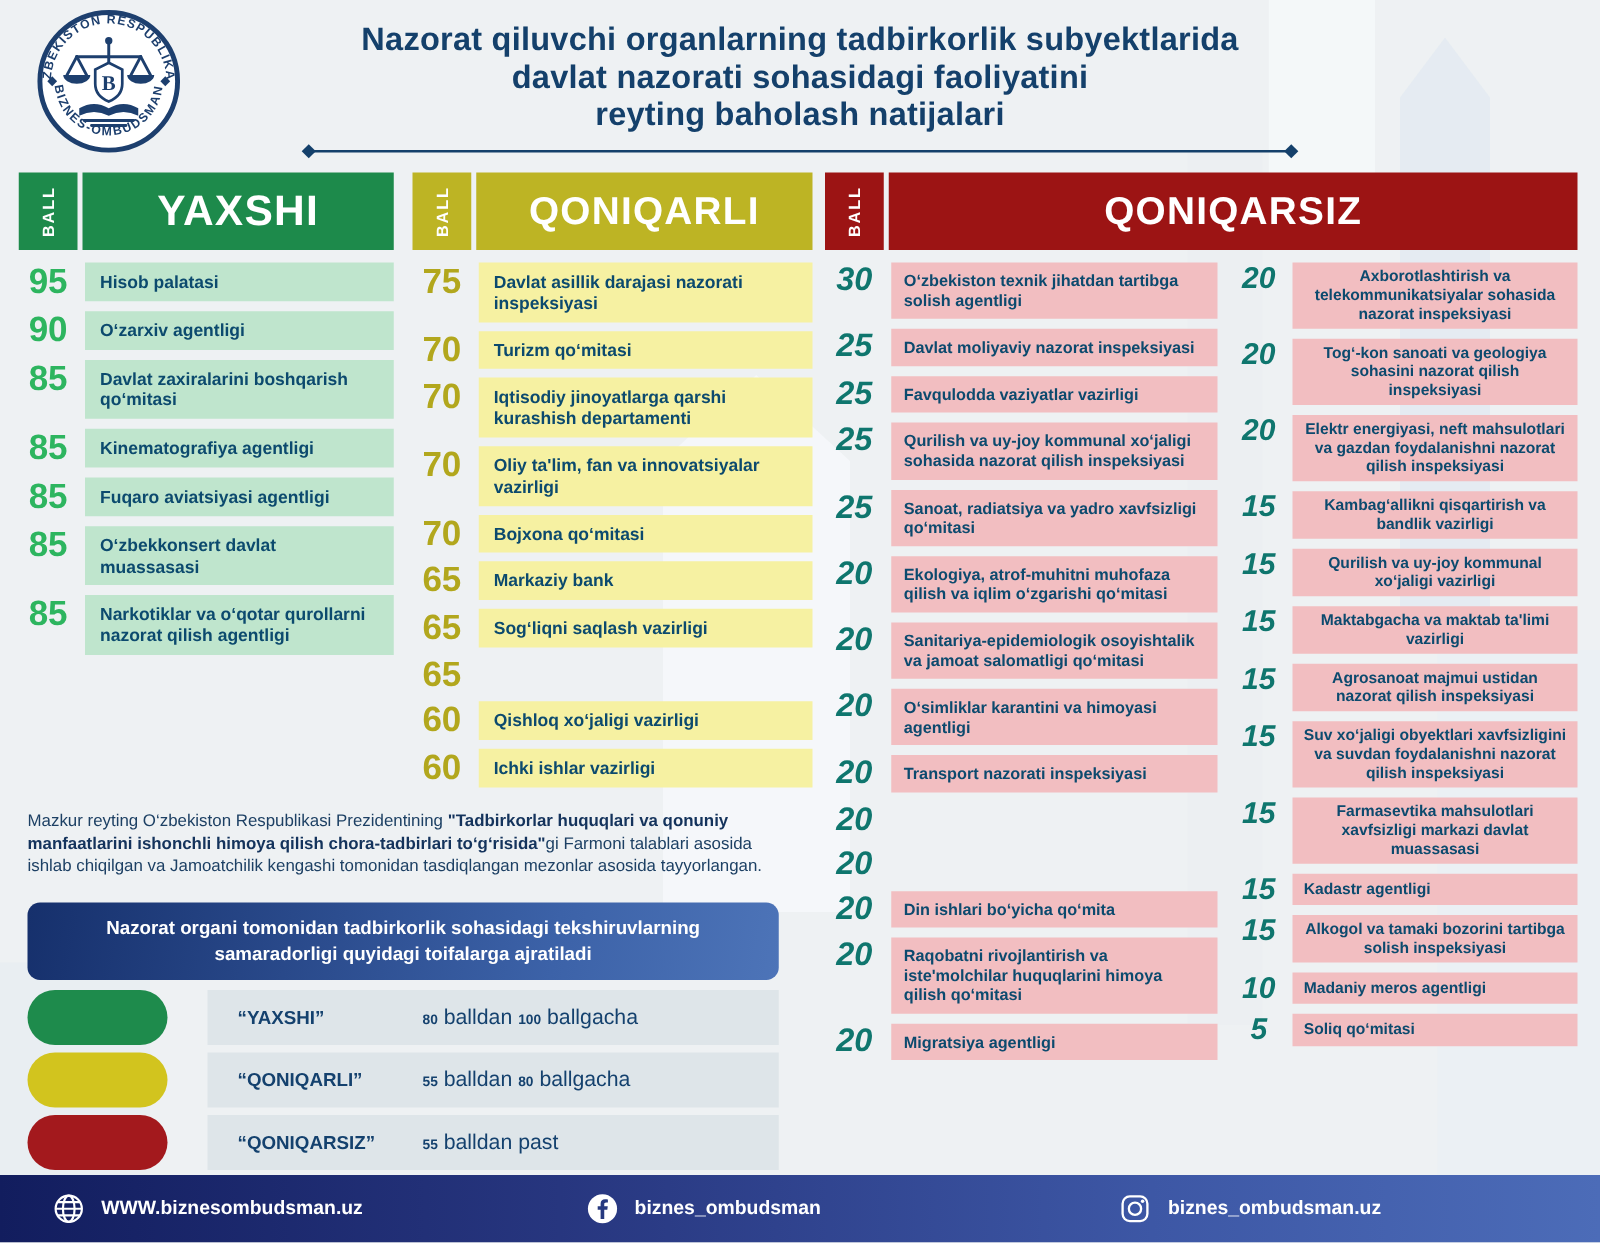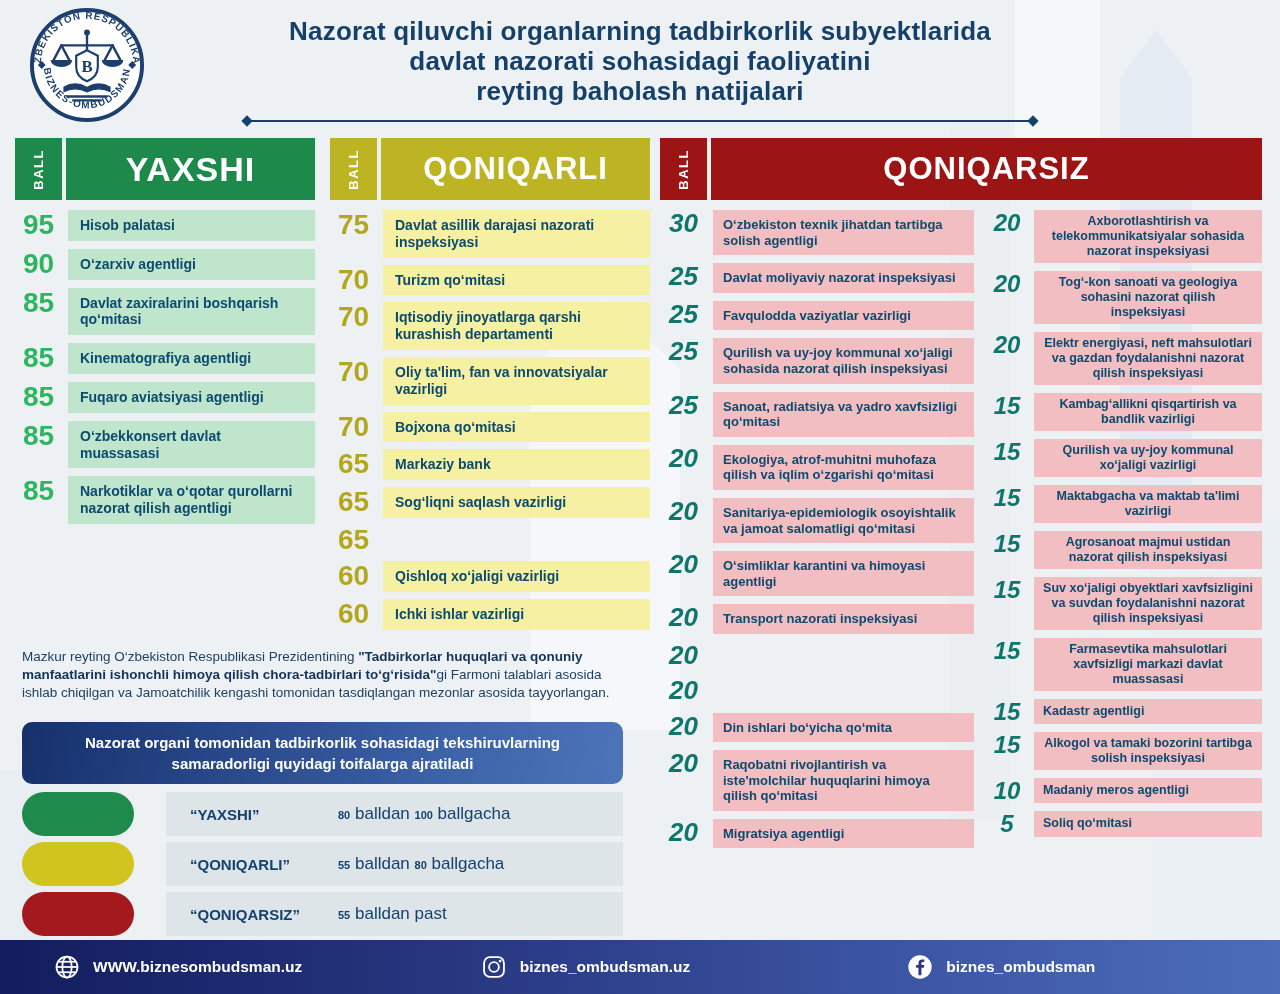--- a/index.html
+++ b/index.html
@@ -77,21 +77,21 @@
   .leg-row{display:flex;align-items:stretch;gap:32px;height:44px;}
   .pill{width:112px;flex:none;border-radius:22px;}
   .leg-text{flex:1;background:#dee5e9;display:flex;align-items:center;padding:0 24px;}
   .leg-name{width:148px;flex:none;font-weight:bold;color:#14416e;font-size:15px;}
   .leg-range{color:#14416e;font-size:17px;}
   .leg-range b{font-size:11px;}
 
   
   .footer{position:absolute;left:0;top:940px;width:1280px;height:54px;display:flex;align-items:center;
     background:linear-gradient(90deg,#121d5e 0%,#27367f 35%,#3d57a5 72%,#4c6cb8 100%);}
-  .f-item{flex:1;display:flex;align-items:center;gap:12px;padding-left:53px;color:#fff;font-size:15.5px;font-weight:bold;}
+  .f-item{flex:1;display:flex;align-items:center;gap:12px;padding-left:41px;color:#fff;font-size:15.5px;font-weight:bold;}
   .f-item svg{display:block;}
 </style>
 </head>
 <body>
 
 <div class="bg bgA"></div>
 <div class="bg bgB"></div>
 <div class="bg bgC"></div>
 <div class="bg bgD"></div>
 <div class="bg bgE"></div>
@@ -385,30 +385,30 @@
           <ellipse cx="12" cy="12" rx="4" ry="9"></ellipse>
           <line x1="3" y1="12" x2="21" y2="12"></line>
           <line x1="4.2" y1="7.5" x2="19.8" y2="7.5"></line>
           <line x1="4.2" y1="16.5" x2="19.8" y2="16.5"></line>
         </svg>
       </span>
       <span>WWW.biznesombudsman.uz</span>
     </div>
     <div class="f-item">
       <span>
+        <svg width="28" height="28" viewBox="0 0 24 24">
+          <circle cx="12" cy="12" r="10" fill="#fff"></circle>
+          <path d="M13.2 19 V12.7 H15.3 L15.6 10.3 H13.2 V8.9 C13.2 8.2 13.5 7.7 14.5 7.7 H15.7 V5.6 C15.2 5.5 14.4 5.5 13.8 5.5 C11.8 5.5 10.7 6.6 10.7 8.6 V10.3 H8.7 V12.7 H10.7 V19 Z" fill="#26397f"></path>
+        </svg>
+      </span>
+      <span>biznes_ombudsman</span>
+    </div>
+    <div class="f-item">
+      <span>
         <svg width="28" height="28" viewBox="0 0 24 24" fill="none" stroke="#fff" stroke-width="1.6">
           <rect x="3.5" y="3.5" width="17" height="17" rx="5"></rect>
           <circle cx="12" cy="12" r="4.2"></circle>
           <circle cx="17.2" cy="6.9" r="1.2" fill="#fff" stroke="none"></circle>
         </svg>
       </span>
       <span>biznes_ombudsman.uz</span>
     </div>
-    <div class="f-item">
-      <span>
-        <svg width="28" height="28" viewBox="0 0 24 24">
-          <circle cx="12" cy="12" r="10" fill="#fff"></circle>
-          <path d="M13.2 19 V12.7 H15.3 L15.6 10.3 H13.2 V8.9 C13.2 8.2 13.5 7.7 14.5 7.7 H15.7 V5.6 C15.2 5.5 14.4 5.5 13.8 5.5 C11.8 5.5 10.7 6.6 10.7 8.6 V10.3 H8.7 V12.7 H10.7 V19 Z" fill="#26397f"></path>
-        </svg>
-      </span>
-      <span>biznes_ombudsman</span>
-    </div>
   </div>
 
 </body></html>

